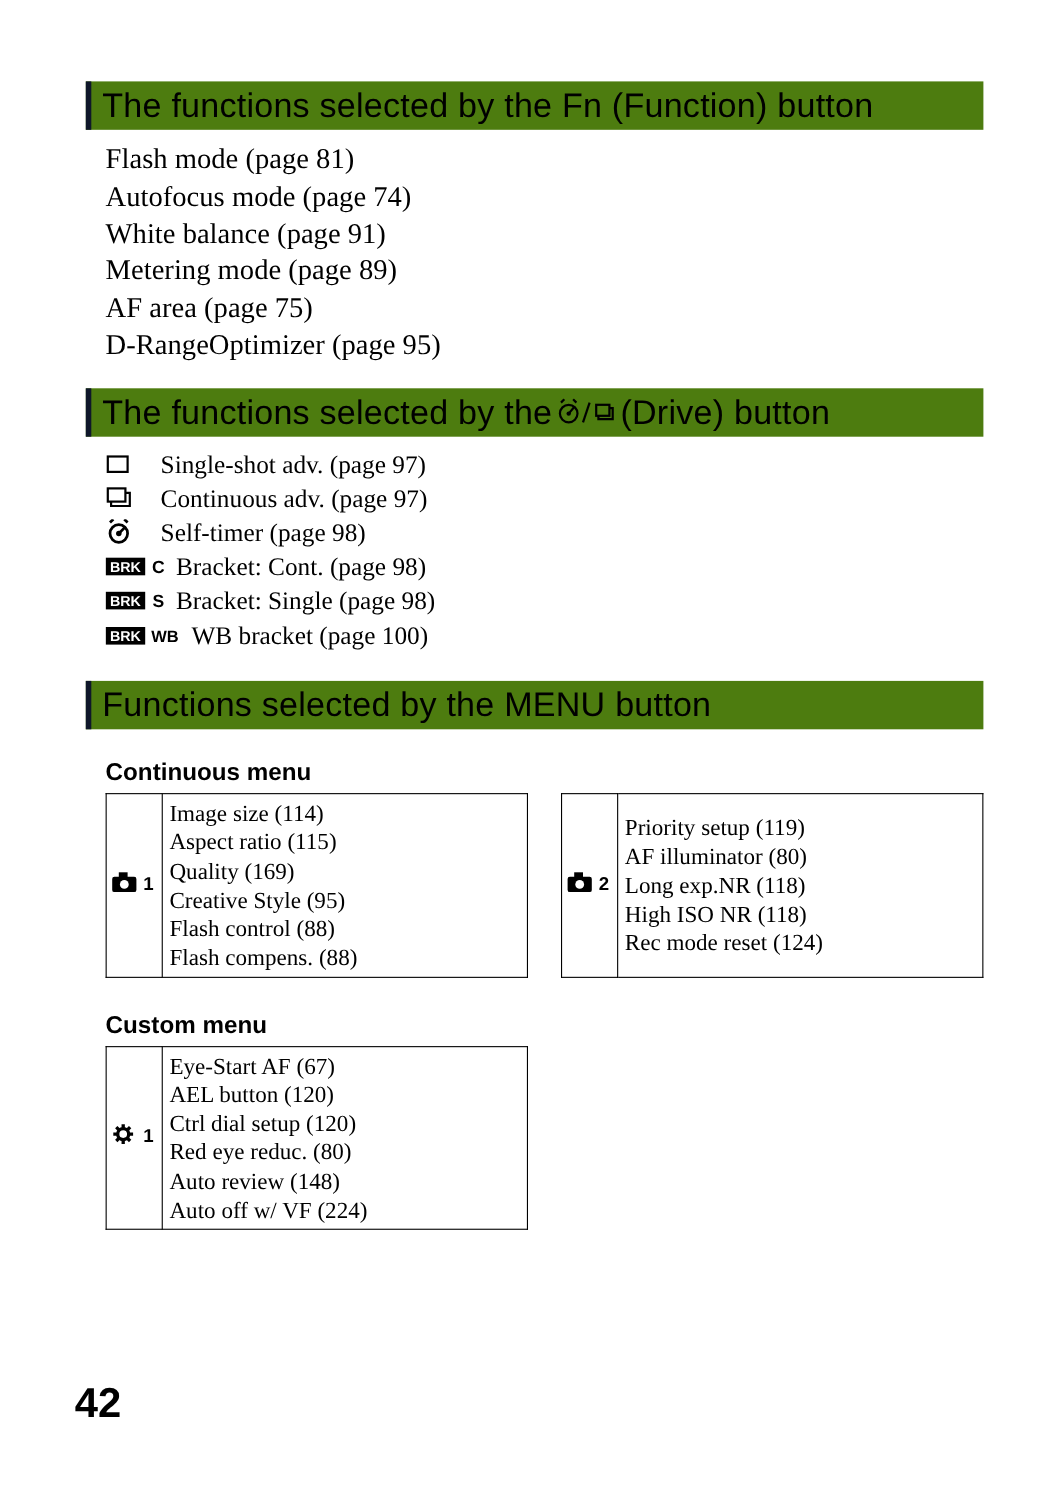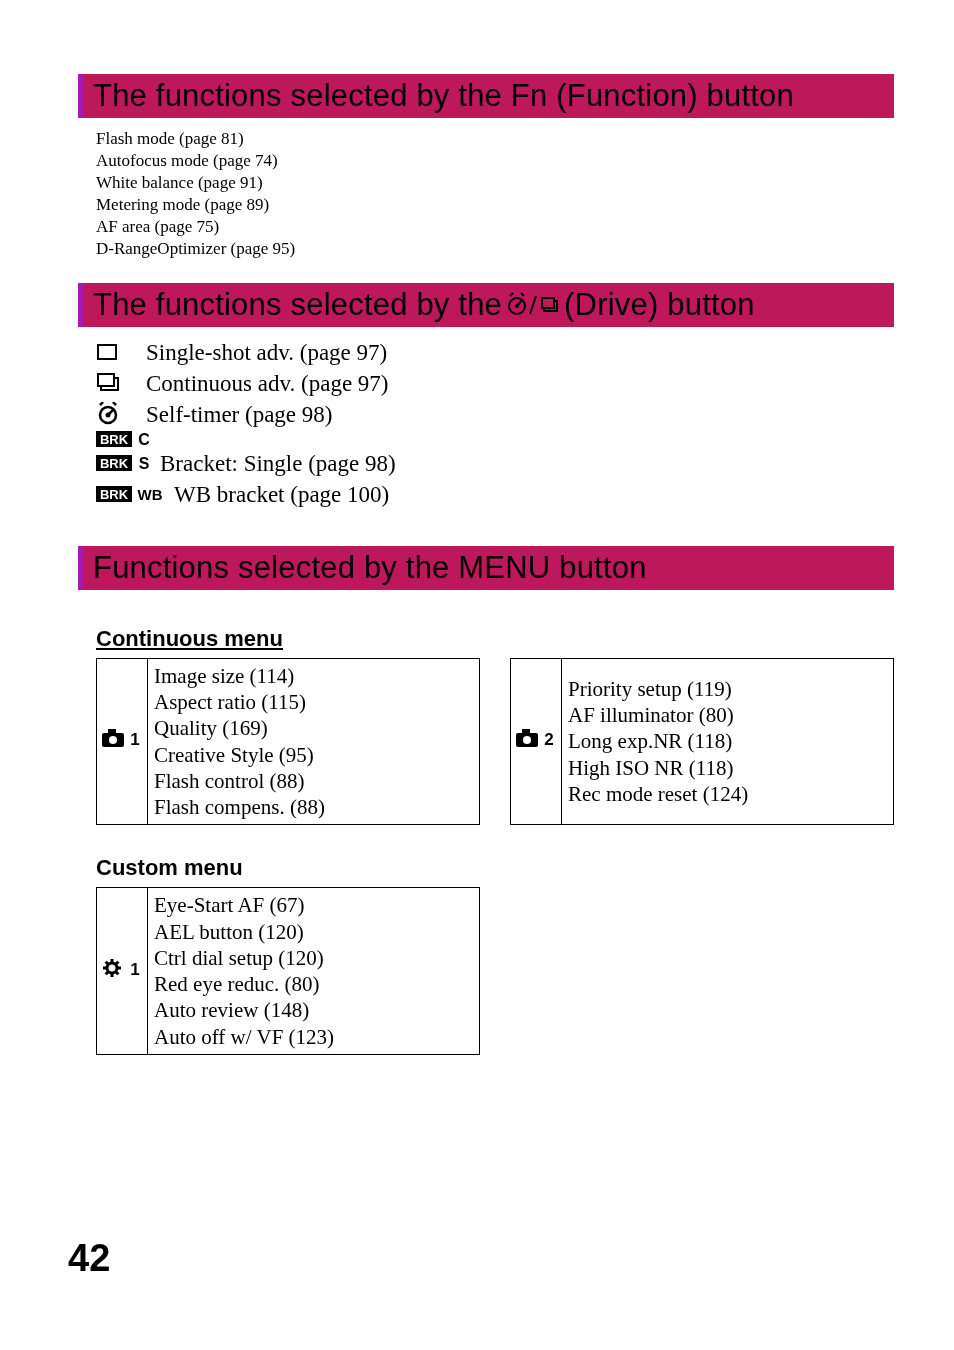--- a/index.html
+++ b/index.html
@@ -10,36 +10,36 @@
     color: #000;
   }
   .page {
     width: 954px;
     height: 1350px;
     box-sizing: border-box;
     padding: 70px 60px 0 78px;
     position: relative;
   }
   .section-bar {
-    background: #be185d;
-    border-left: 5px solid #a21caf;
+    background: #4d7c0f;
+    border-left: 5px solid #0f172a;
     padding: 4px 10px 4px 10px;
     margin: 4px 0 10px 0;
   }
   .section-bar-title {
     font-family: Arial, Helvetica, sans-serif;
     font-size: 31px;
     letter-spacing: 0.2px;
     display: inline-flex;
     align-items: center;
     gap: 4px;
     white-space: nowrap;
   }
   .body-text {
-    font-size: 17px;
+    font-size: 26px;
     line-height: 1.3;
     margin: 0 0 22px 18px;
   }
   .body-text .line { display: block; }
   .list {
     margin: 0 0 14px 18px;
     font-size: 23px;
     line-height: 1.35;
   }
   .list-row {
@@ -79,28 +79,28 @@
   }
   .menu-table td.icon-cell {
     width: 46px;
     text-align: center;
     padding: 0 2px;
   }
   .menu-table td.icon-cell svg { display: inline-block; }
   .page-num {
     position: absolute;
     left: 68px;
-    bottom: 70px;
+    bottom: 52px;
     font-family: Arial, Helvetica, sans-serif;
     font-weight: bold;
     font-size: 38px;
   }
   
   .gap-top-lg { margin-top: 30px; }
-  .gap-top-md { margin-top: 36px; text-decoration: underline; }
+  .gap-top-md { margin-top: 26px; }
 </style>
 </head>
 <body>
 
 <div class="page">
 
   <div class="section-bar">
     <span class="section-bar-title">The functions selected by the Fn (Function) button</span>
   </div>
   <div class="body-text">
@@ -163,20 +163,21 @@
       <span>Self-timer (page 98)</span>
     </div>
     <div class="list-row">
       <span class="icon" style="width:60px;">
         <svg width="60" height="18" viewBox="0 0 60 18">
           <rect x="0" y="1" width="36" height="16" fill="#000"></rect>
           <text x="18" y="14" text-anchor="middle" fill="#fff" font-family="Arial" font-size="13" font-weight="bold">BRK</text>
           <text x="48" y="15" text-anchor="middle" fill="#000" font-family="Arial" font-size="16" font-weight="bold">C</text>
         </svg>
       </span>
+      <span>Bracket: Cont. (page 98)</span>
     </div>
     <div class="list-row">
       <span class="icon" style="width:60px;">
         <svg width="60" height="18" viewBox="0 0 60 18">
           <rect x="0" y="1" width="36" height="16" fill="#000"></rect>
           <text x="18" y="14" text-anchor="middle" fill="#fff" font-family="Arial" font-size="13" font-weight="bold">BRK</text>
           <text x="48" y="15" text-anchor="middle" fill="#000" font-family="Arial" font-size="16" font-weight="bold">S</text>
         </svg>
       </span>
       <span>Bracket: Single (page 98)</span>
@@ -270,21 +271,21 @@
             </g>
             <text x="34" y="18" text-anchor="middle" fill="#000" font-family="Arial" font-size="17" font-weight="bold">1</text>
           </svg>
         </td>
         <td>
           <div>Eye-Start AF (67)</div>
           <div>AEL button (120)</div>
           <div>Ctrl dial setup (120)</div>
           <div>Red eye reduc. (80)</div>
           <div>Auto review (148)</div>
-          <div>Auto off w/ VF (123)</div>
+          <div>Auto off w/ VF (224)</div>
         </td>
       </tr>
     </tbody>
       </table>
   </div>
 
   <div class="page-num">42</div>
 </div>
 
 </body></html>

